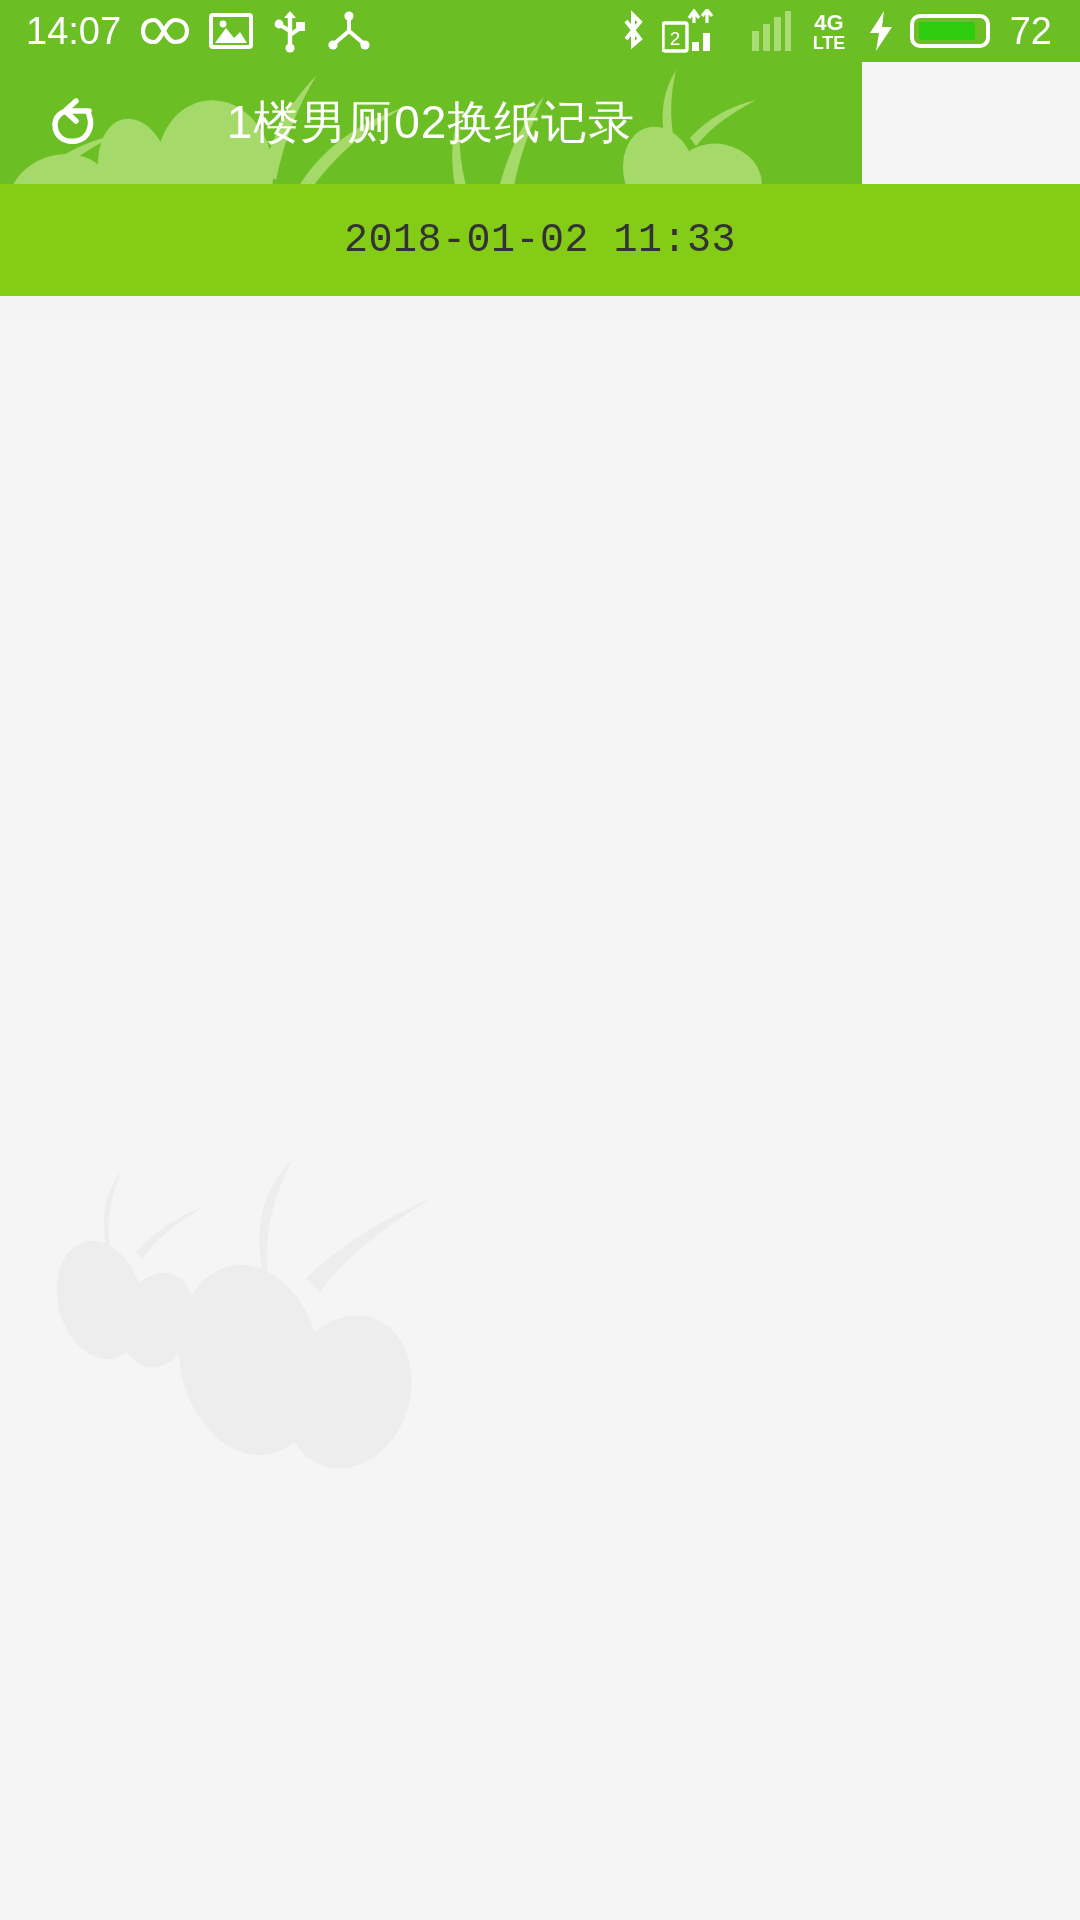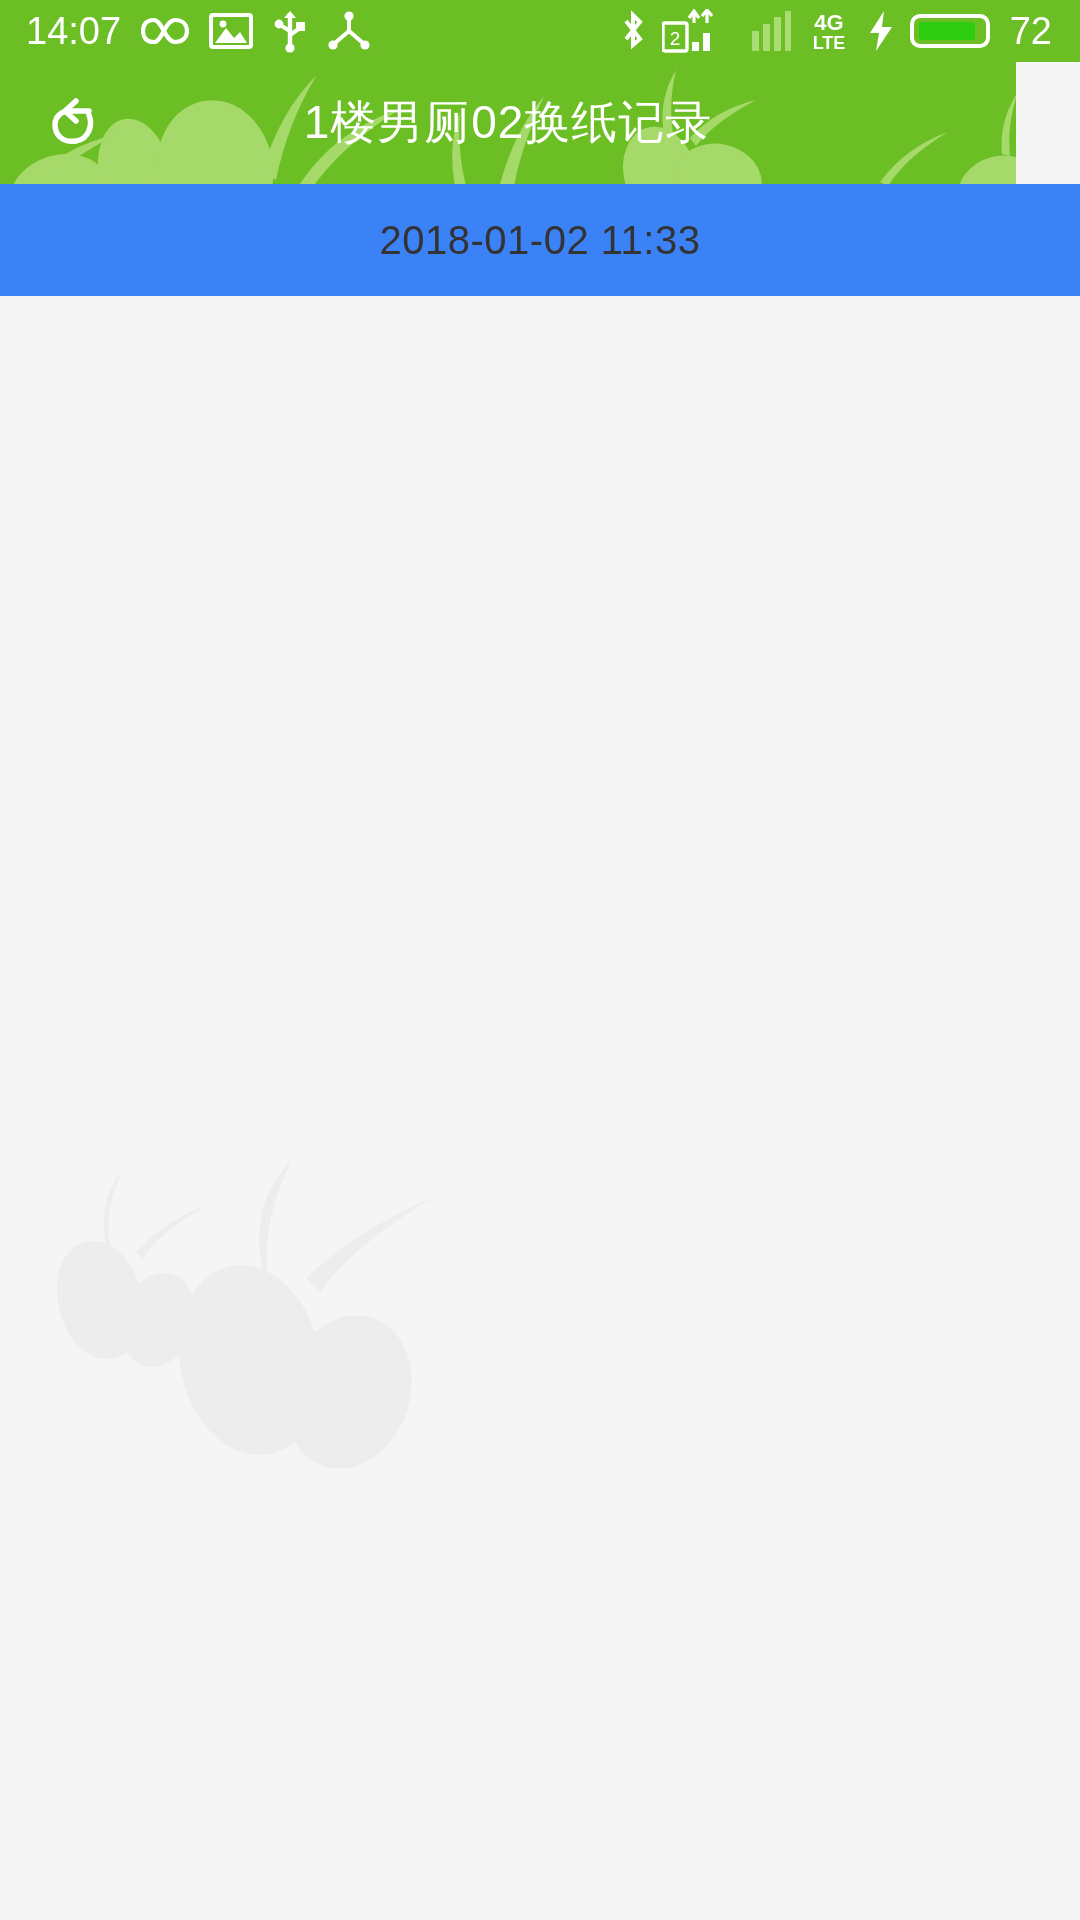--- a/index.html
+++ b/index.html
@@ -20,21 +20,21 @@
     color:#ffffff;
   }
   .sb-left{ display:flex; align-items:center; gap:20px; }
   .sb-right{ display:flex; align-items:center; gap:14px; margin-left:auto; }
   .sb-clock{ font-size:38px; letter-spacing:0px; line-height:1; font-weight:400; }
   .sb-ico{ display:inline-flex; align-items:center; justify-content:center; }
   .sb-batt-num{ font-size:38px; line-height:1; margin-left:2px; }
 
   
   .header{
-    position:absolute; top:62px; left:0; width:1016px; height:122px;
+    position:absolute; top:62px; left:0; width:862px; height:122px;
     background:#6cbe25; overflow:hidden;
   }
   .header-deco{ position:absolute; inset:0; width:1080px; height:122px; }
   .header-bar{
     position:absolute; inset:0; display:flex; align-items:center;
     padding:0 30px;
   }
   .back-btn{
     width:84px; height:84px; display:flex; align-items:center; justify-content:center;
     margin-left:4px;
@@ -46,21 +46,22 @@
   }
 
   
   .list{
     position:absolute; top:184px; left:0; width:1080px;
     background:#ffffff;
   }
   .row{
     position:relative; width:1080px; height:112px;
     display:flex; align-items:center; justify-content:center;
-    background:#3b82f6;
+    background:#84cc16;
+    font-family:Liberation Mono, monospace;
   }
   .row-label{
     font-size:40px; color:#333333; letter-spacing:0.5px;
   }
   .divider{
     width:1080px; height:7px; background:#f4f4f4;
   }
 
   
   .empty-area{

